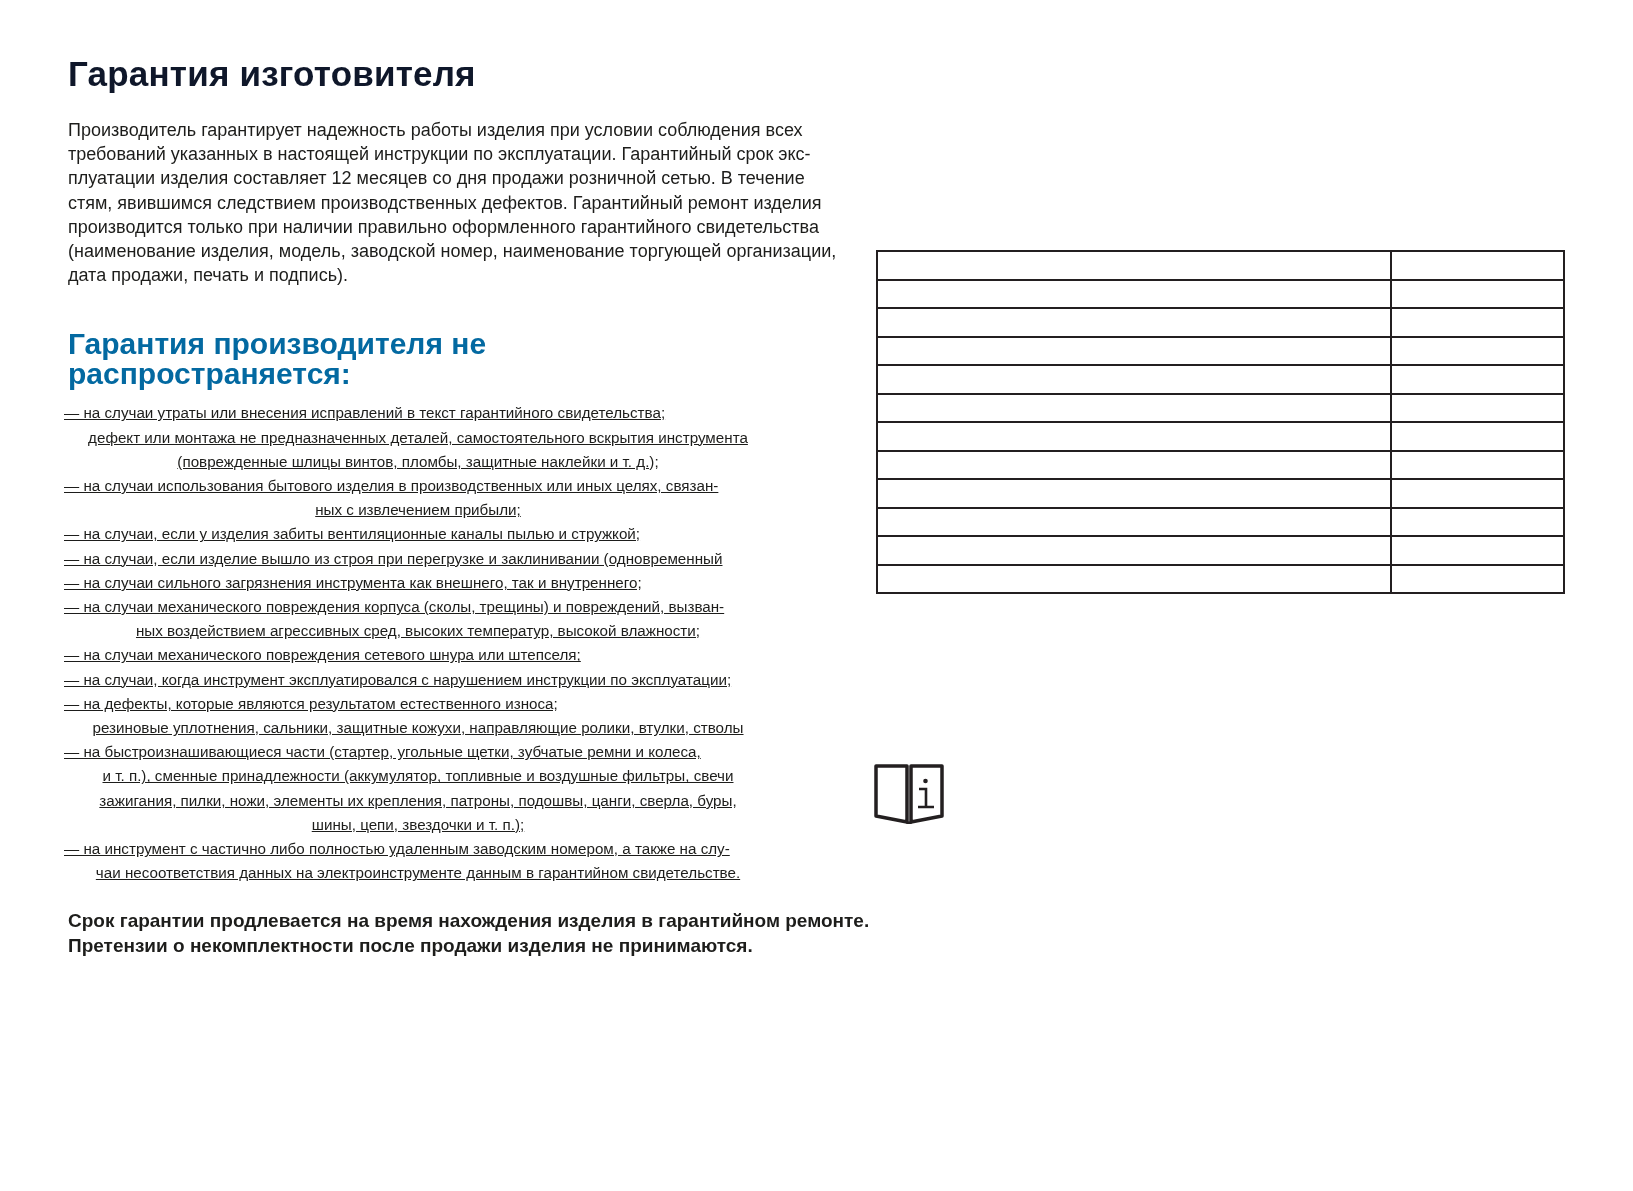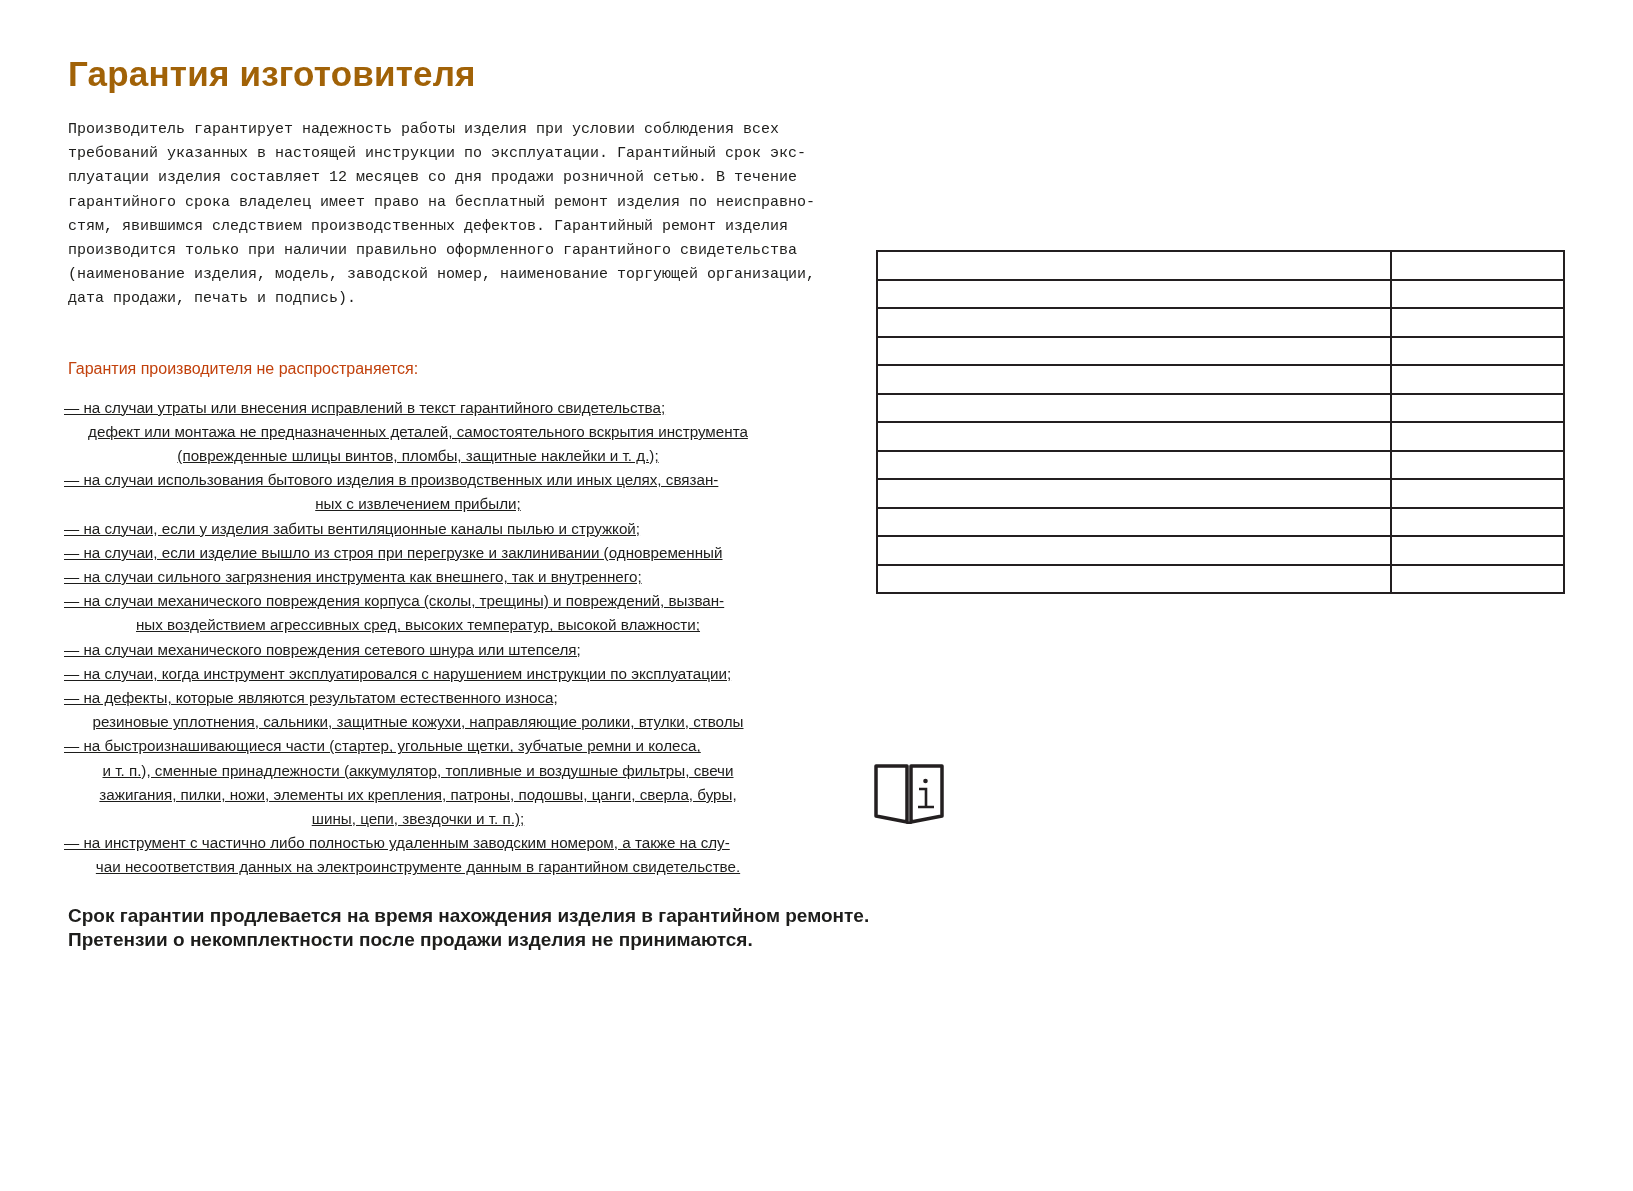--- a/index.html
+++ b/index.html
@@ -4,31 +4,30 @@
 <style>
   html, body { margin: 0; padding: 0; background: #ffffff; }
   body {
     width: 1633px; height: 1191px; position: relative; overflow: hidden;
     font-family: "Liberation Sans", "DejaVu Sans", sans-serif;
     color: #1d1d1b;
   }
   .left { position: absolute; left: 68px; top: 50px; width: 700px; }
   h1.title {
     margin: 0; font-size: 35px; font-weight: bold; letter-spacing: 0.2px;
-    line-height: 48px; color: #a16207;
+    line-height: 48px; color: #0f172a;
   }
   .intro {
-    margin-top: 20px; font-size: 15px; line-height: 24.2px; color: #1d1d1b;
+    margin-top: 20px; font-size: 18px; line-height: 24.2px; color: #1d1d1b;
     width: 700px;
-    font-family: Liberation Mono, monospace;
   }
   .intro span { display: block; white-space: nowrap; }
   h2.subtitle {
-    margin: 42px 0 0 0; font-size: 16px; font-weight: normal; line-height: 30px;
-    color: #c2410c;
+    margin: 42px 0 0 0; font-size: 30px; font-weight: bold; line-height: 30px;
+    color: #0369a1;
   }
   .list { margin-top: 12px; font-size: 15.2px; line-height: 24.2px; margin-left: -4px; }
   .list .line { display: block; white-space: nowrap; text-decoration: underline; }
   .list .cont { padding-left: 4px; text-align: center; }
   .notes { margin-top: 24px; font-size: 19px; line-height: 24.2px; font-weight: bold; }
   .notes span { display: block; white-space: nowrap; }
 
   .record-table {
     position: absolute; left: 876px; top: 250px; width: 689px;
     border-collapse: collapse; border: 2.5px solid #231f20;
@@ -44,21 +43,20 @@
 </head>
 <body>
 
 <div class="left">
   <h1 class="title">Гарантия изготовителя</h1>
 
   <div class="intro">
     <span>Производитель гарантирует надежность работы изделия при условии соблюдения всех</span>
     <span>требований указанных в настоящей инструкции по эксплуатации. Гарантийный срок экс-</span>
     <span>плуатации изделия составляет 12 месяцев со дня продажи розничной сетью. В течение</span>
-    <span>гарантийного срока владелец имеет право на бесплатный ремонт изделия по неисправно-</span>
     <span>стям, явившимся следствием производственных дефектов. Гарантийный ремонт изделия</span>
     <span>производится только при наличии правильно оформленного гарантийного свидетельства</span>
     <span>(наименование изделия, модель, заводской номер, наименование торгующей организации,</span>
     <span>дата продажи, печать и подпись).</span>
   </div>
 
   <h2 class="subtitle">Гарантия производителя не распространяется:</h2>
 
   <div class="list" id="exclusions">
       <span class="line">— на случаи утраты или внесения исправлений в текст гарантийного свидетельства;</span>

